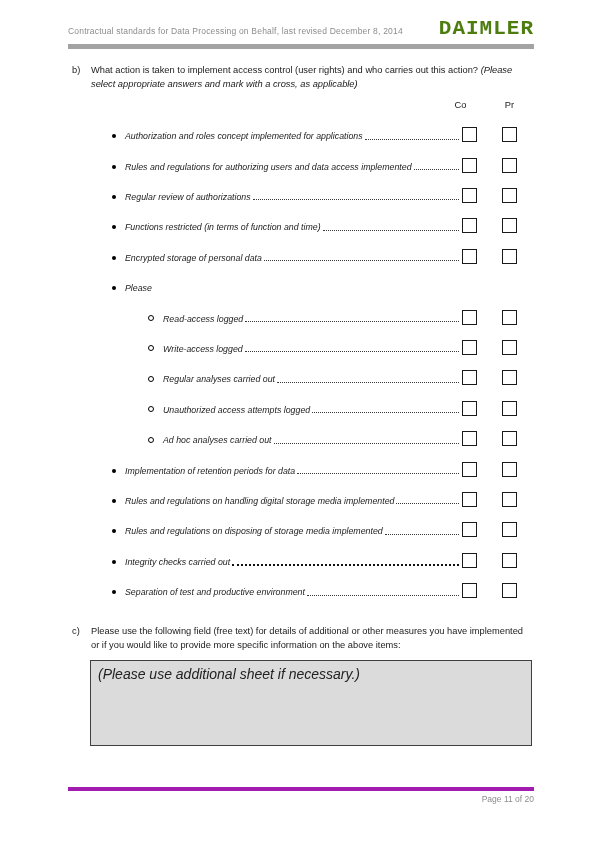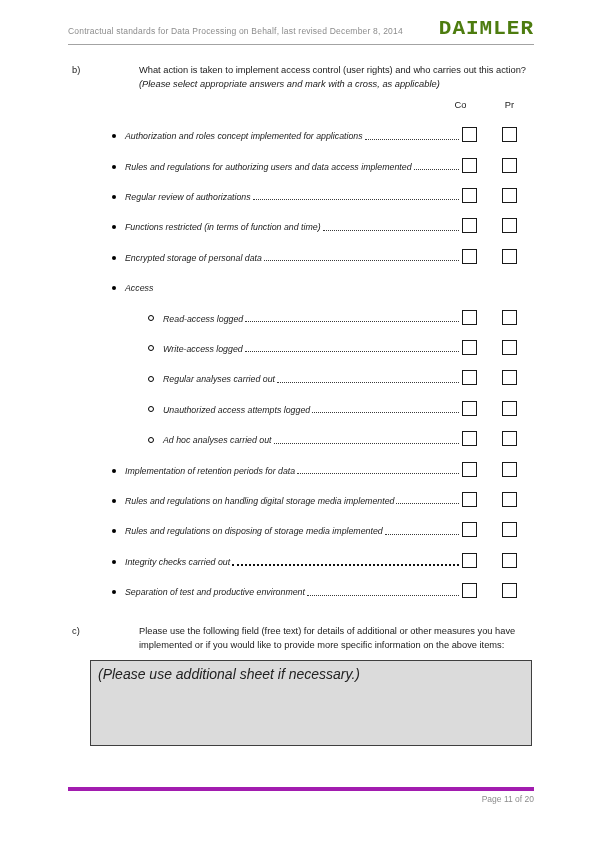--- a/index.html
+++ b/index.html
@@ -9,36 +9,36 @@
     background: #ffffff;
     font-family: "Liberation Sans", sans-serif;
     color: #1a1a1a;
     overflow: hidden;
   }
 
   
   .header {
     position: absolute; top: 18px; left: 68px; right: 66px;
     display: flex; justify-content: space-between; align-items: flex-end;
-    border-bottom: 1px solid #a3a3a3;
+    border-bottom: 5px solid #a3a3a3;
     padding-bottom: 5px;
   }
   .header-left { font-size: 8.5px; color: #8c8c8c; letter-spacing: 0.2px; padding-bottom: 3px; }
   .brand {
     font-family: Liberation Mono, monospace;
     font-size: 21px; font-weight: bold;
     color: #4d7c0f; letter-spacing: 1px; line-height: 1;
   }
 
   
   .content { padding-top: 63px; }
 
   .question { display: flex; margin: 0 70px 0 72px; font-size: 9.3px; line-height: 1.55; }
   .q-label { width: 19px; flex: none; }
-  .q-text { flex: 1; margin-left: 48px; }
+  .q-text { flex: 1; }
   .italic { font-style: italic; }
 
   
   .col-header-row { display: flex; margin: 8px 83px 0 112px; font-size: 9.3px; gap: 34px; }
   .spacer { flex: 1; }
   .col-h { width: 15px; text-align: center; flex: none; }
   .col-h.second { }
 
   
   #items-container { margin: 2px 83px 0 112px; }
@@ -137,21 +137,21 @@
         </div>
         <div class="item-row">
           <span class="dot-bullet"></span>
           <span class="item-label">Encrypted storage of personal data</span>
           <span class="leader"></span>
           <span class="checkbox"></span>
           <span class="checkbox"></span>
         </div>
         <div class="item-row">
           <span class="dot-bullet"></span>
-          <span class="item-label">Access</span>
+          <span class="item-label">Please</span>
         </div>
         <div class="item-row sub">
           <span class="circle-bullet"></span>
           <span class="item-label">Read-access logged</span>
           <span class="leader"></span>
           <span class="checkbox"></span>
           <span class="checkbox"></span>
         </div>
         <div class="item-row sub">
           <span class="circle-bullet"></span>

